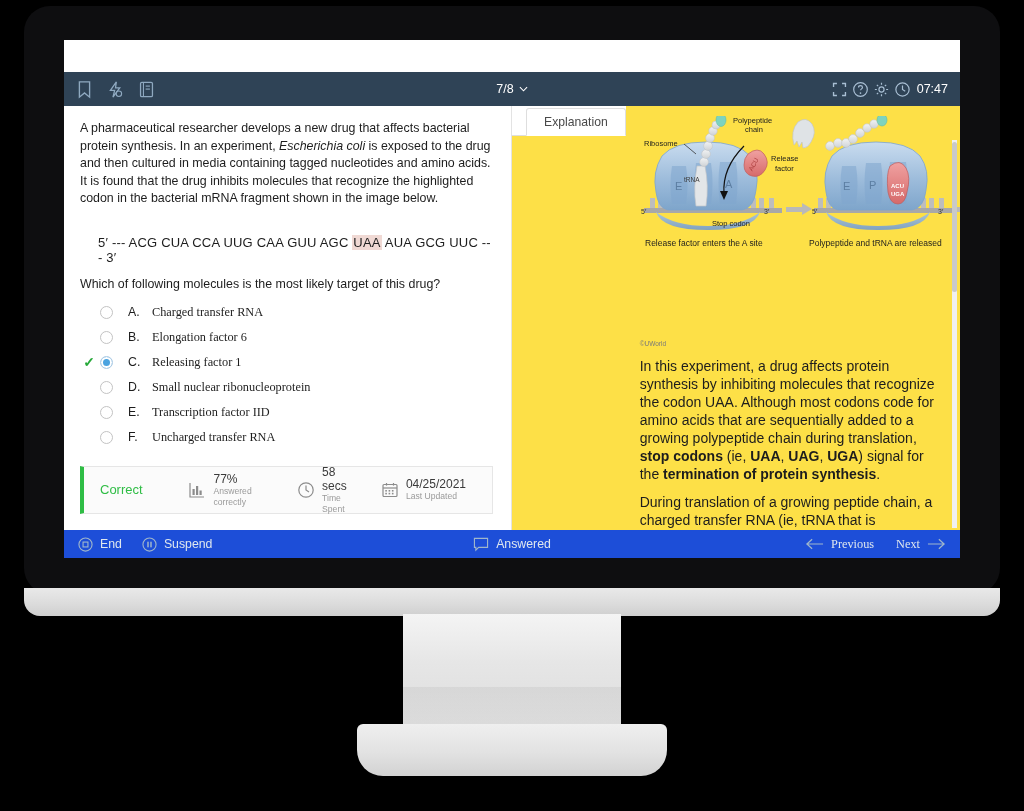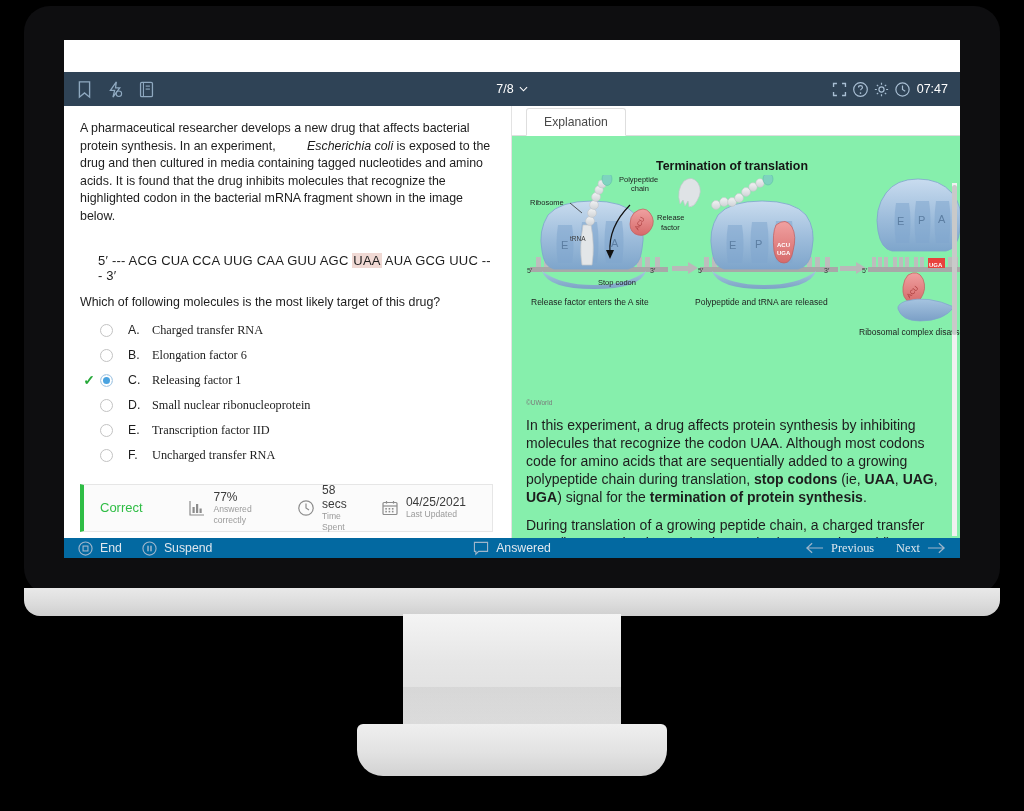--- a/index.html
+++ b/index.html
@@ -92,21 +92,21 @@
     width: 448px; flex: 0 0 448px;
     padding: 14px 18px 0 16px;
     background: #fff;
     border-right: 1px solid #e3e3e3;
     overflow: hidden;
     position: relative;
   }
   .stem {
     font-size: 12.4px; line-height: 17.6px; color: #1d1d1d;
   }
-  .stem em { font-style: italic; margin-left: 28px; }
+  .stem em { font-style: italic; }
   .seq {
     margin: 27px 0 12px 18px;
     font-size: 13px; color: #1d1d1d; letter-spacing: .2px;
   }
   .hl { background: #f0d9d4; padding: 0 1px; }
   .lead { font-size: 12.4px; color:#1d1d1d; margin-bottom: 9px; }
 
   .choices { margin-top: 4px; }
   .choice {
     display: flex; align-items: center;
@@ -139,24 +139,23 @@
     padding-left: 16px;
   }
   .correct { color:#2fbd45; font-size: 13px; width: 105px; }
   .stat { display: flex; align-items: center; gap: 7px; margin-right: 26px; }
   .stat-ic { width: 18px; height: 18px; color:#8c8c8c; flex:0 0 18px; }
   .stat-val { font-size: 12px; color:#3a3a3a; line-height: 14px; }
   .stat-lbl { font-size: 8.6px; color:#9a9a9a; line-height: 11px; }
 
   
   .right-pane {
-    flex: 1 1 auto; background: #86efac;
-    display: flex; flex-direction: column; min-width: 0;
+    flex: 1 1 auto; background: #fde047;
+    display: flex; min-width: 0;
     position: relative;
-    gap: 13px;
   }
   .tabrow {
     height: 30px; display: flex; align-items: flex-end;
     padding-left: 14px; border-bottom: 1px solid #dedede;
     background: #fff; flex: 0 0 auto;
   }
   .tab {
     padding: 6px 17px 6px 17px; font-size: 12.2px; color:#4a4a4a;
     border: 1px solid #dedede; border-bottom: 1px solid #fff;
     background:#fff; border-radius: 3px 3px 0 0; margin-bottom:-1px;
@@ -176,21 +175,21 @@
     position: absolute; right: 3px; top: 34px; bottom: 2px; width: 5px;
     background: #f0f0f0;
   }
   .scroll-thumb {
     position: absolute; right: 3px; top: 36px; width: 5px; height: 150px;
     background: #c9c9c9; border-radius: 3px;
   }
 
   
   .bottombar {
-    height: 20px; background: #0369a1; display:flex; align-items:center;
+    height: 28px; background: #1d4ed8; display:flex; align-items:center;
     padding: 0 14px; color:#ffffff; font-size:12.3px; flex: 0 0 auto;
     position: relative;
   }
   .bb-left { display:flex; align-items:center; gap:20px; }
   .bb-item { display:flex; align-items:center; gap:7px; color:#dfe7ee; }
   .bb-center {
     position:absolute; left:0; right:0; top:0; bottom:0;
     display:flex; align-items:center; justify-content:center; pointer-events:none;
   }
   .bb-center .bb-item { pointer-events:auto; }
@@ -386,21 +385,20 @@
           </div>
         </div>
       </div>
 
       <div class="right-pane">
         <div class="tabrow">
           <div class="tab">Explanation</div>
         </div>
 
         <div class="expl-scroll">
-          <div class="fig-title">Termination of translation</div>
 
           <div class="figure">
             <svg width="440" height="232" viewBox="0 0 440 232">
               <defs>
                 <linearGradient id="rib" x1="0" y1="0" x2="0" y2="1">
                   <stop offset="0%" stop-color="#c9dcef"></stop>
                     <stop offset="55%" stop-color="#9dbcdb"></stop>
                     <stop offset="100%" stop-color="#7ea5cb"></stop>
                 </linearGradient>
                 <linearGradient id="ribd" x1="0" y1="0" x2="0" y2="1">

